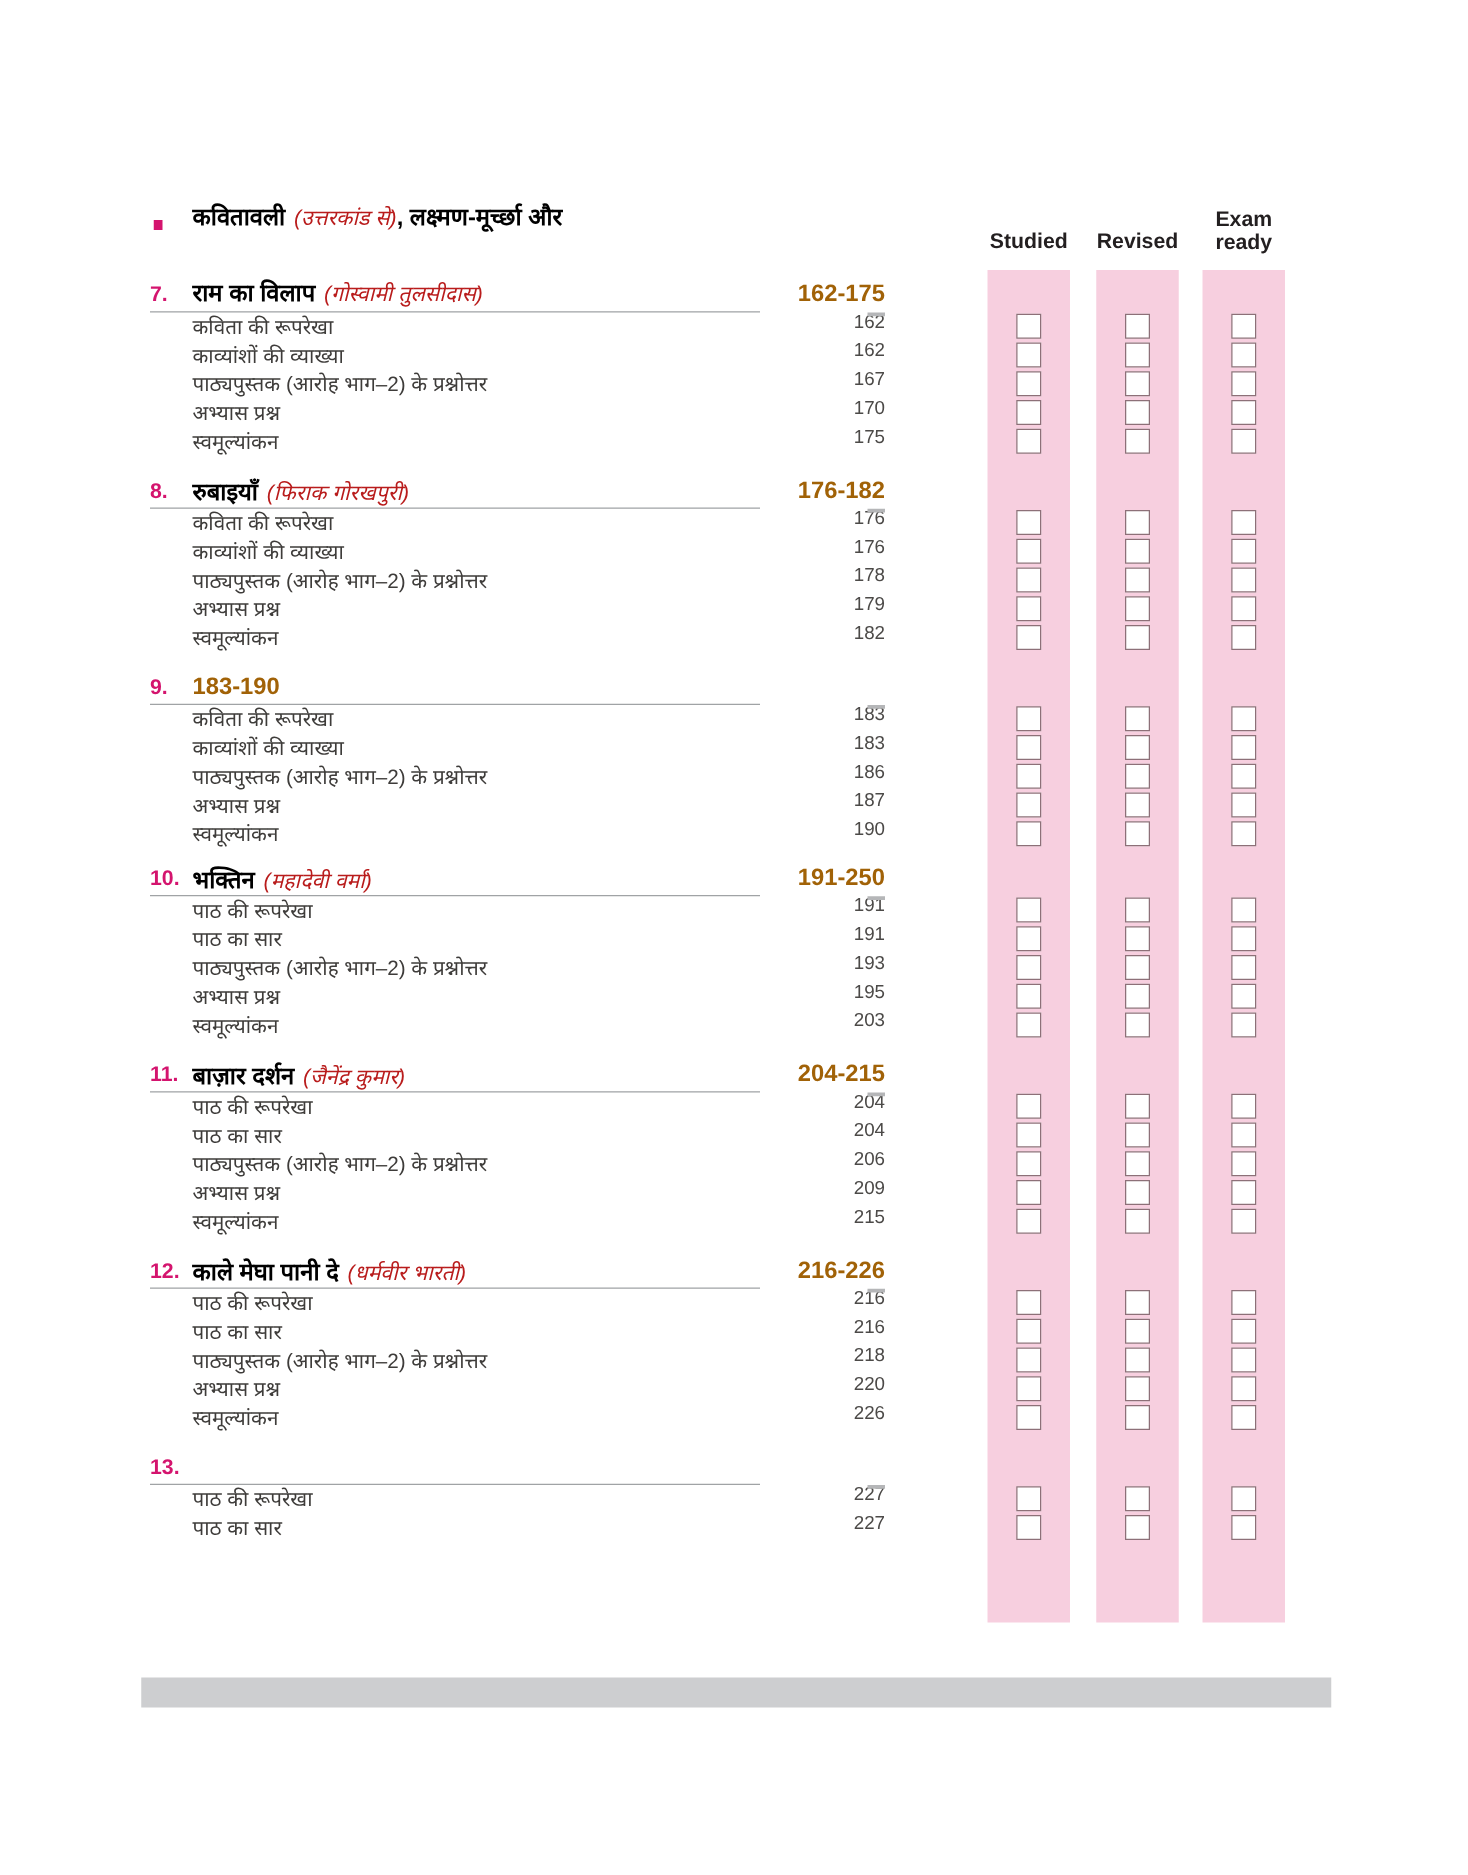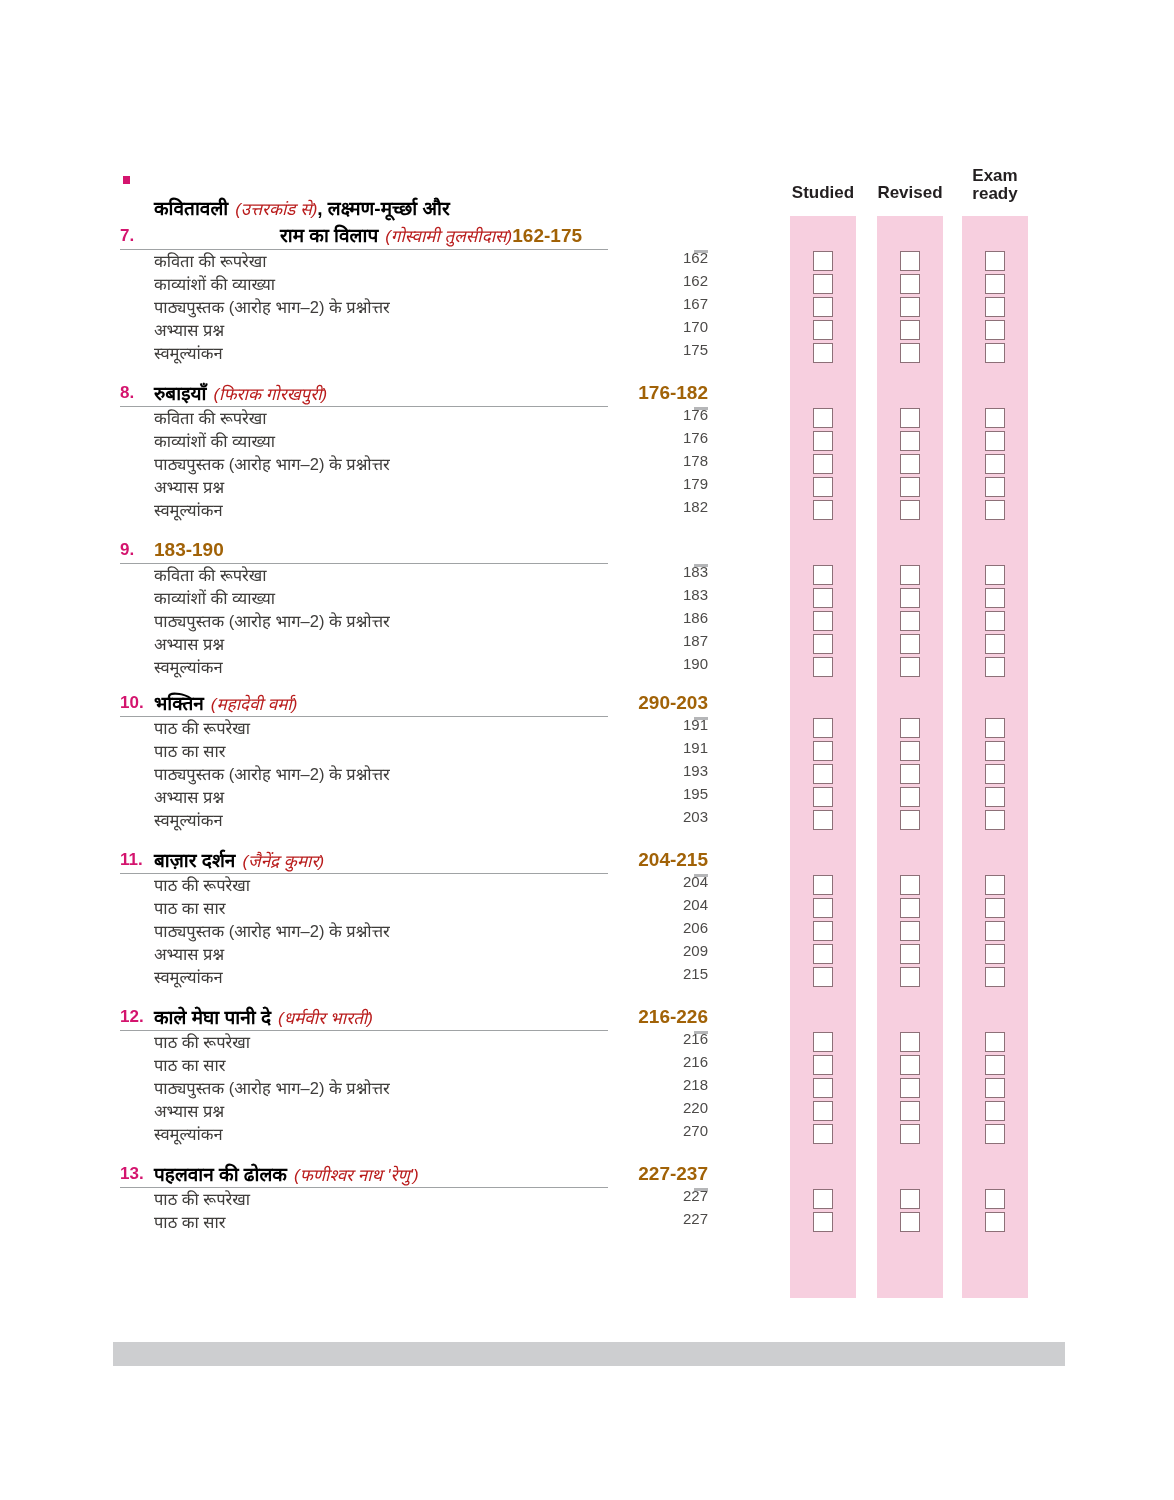--- a/index.html
+++ b/index.html
@@ -24,21 +24,21 @@
   .hrow.first{height:54px;margin-top:0;}
   .hrow.mt10{margin-top:10px;}
   .hrow::after{content:"";position:absolute;left:0;bottom:-1px;width:488px;
                border-bottom:1.6px solid #a0a3a5;}
   .hrow::before{content:"";position:absolute;left:574px;bottom:-4px;width:14px;
                 border-bottom:3px solid #b5b6b8;}
   .h-num{width:34px;color:#d4146e;font-weight:bold;font-size:17px;line-height:26px;}
   .h-main{width:554px;display:flex;justify-content:space-between;align-items:flex-end;}
   .h-main.block{display:block;}
   .h-line{height:27px;line-height:27px;white-space:nowrap;}
-  .h-line.flex{display:flex;justify-content:center;}
+  .h-line.flex{display:flex;justify-content:space-between;margin-top:34px;}
   .h-title{font-weight:bold;font-size:19px;color:#000000;}
   .h-author{font-style:italic;font-weight:normal;font-size:17px;color:#b91c1c;margin-left:7px;}
   .h-pages{font-weight:bold;font-size:19px;color:#a16207;line-height:27px;}
 
   
   .srow{display:flex;align-items:center;height:23px;}
   .sp-num{width:34px;} .s-main{width:554px;display:flex;justify-content:space-between;}
   .sp82{width:82px;} .sp21{width:21px;} .sp19{width:19px;}
   .cbc{width:66px;text-align:center;}
   .s-lbl{font-size:16.5px;color:#3e3c3a;white-space:nowrap;}
@@ -385,21 +385,21 @@
         <div class="cbc">
           <span class="cb"></span>
         </div>
       </div>
 
 
     <div class="hrow mt10">
       <div class="h-num">10.</div>
       <div class="h-main">
           <span><span class="h-title">भक्तिन</span><span class="h-author">(महादेवी वर्मा)</span></span>
-          <span class="h-pages">290-203</span>
+          <span class="h-pages">191-250</span>
         </div>
     </div>
     <div class="srow">
         <div class="sp-num"></div>
         <div class="s-main">
           <span class="s-lbl">पाठ की रूपरेखा</span>
           <span class="s-pg">191</span>
         </div>
         <div class="sp82"></div>
         <div class="cbc">
@@ -674,42 +674,38 @@
         </div>
         <div class="sp19"></div>
         <div class="cbc">
           <span class="cb"></span>
         </div>
       </div>
     <div class="srow">
         <div class="sp-num"></div>
         <div class="s-main">
           <span class="s-lbl">स्वमूल्यांकन</span>
-          <span class="s-pg">270</span>
+          <span class="s-pg">226</span>
         </div>
         <div class="sp82"></div>
         <div class="cbc">
           <span class="cb"></span>
         </div>
         <div class="sp21"></div>
         <div class="cbc">
           <span class="cb"></span>
         </div>
         <div class="sp19"></div>
         <div class="cbc">
           <span class="cb"></span>
         </div>
       </div>
 
     <div class="hrow">
       <div class="h-num">13.</div>
-      <div class="h-main">
-          <span><span class="h-title">पहलवान की ढोलक</span><span class="h-author">(फणीश्वर नाथ 'रेणु')</span></span>
-          <span class="h-pages">227-237</span>
-        </div>
     </div>
     <div class="srow">
         <div class="sp-num"></div>
         <div class="s-main">
           <span class="s-lbl">पाठ की रूपरेखा</span>
           <span class="s-pg">227</span>
         </div>
         <div class="sp82"></div>
         <div class="cbc">
           <span class="cb"></span>

